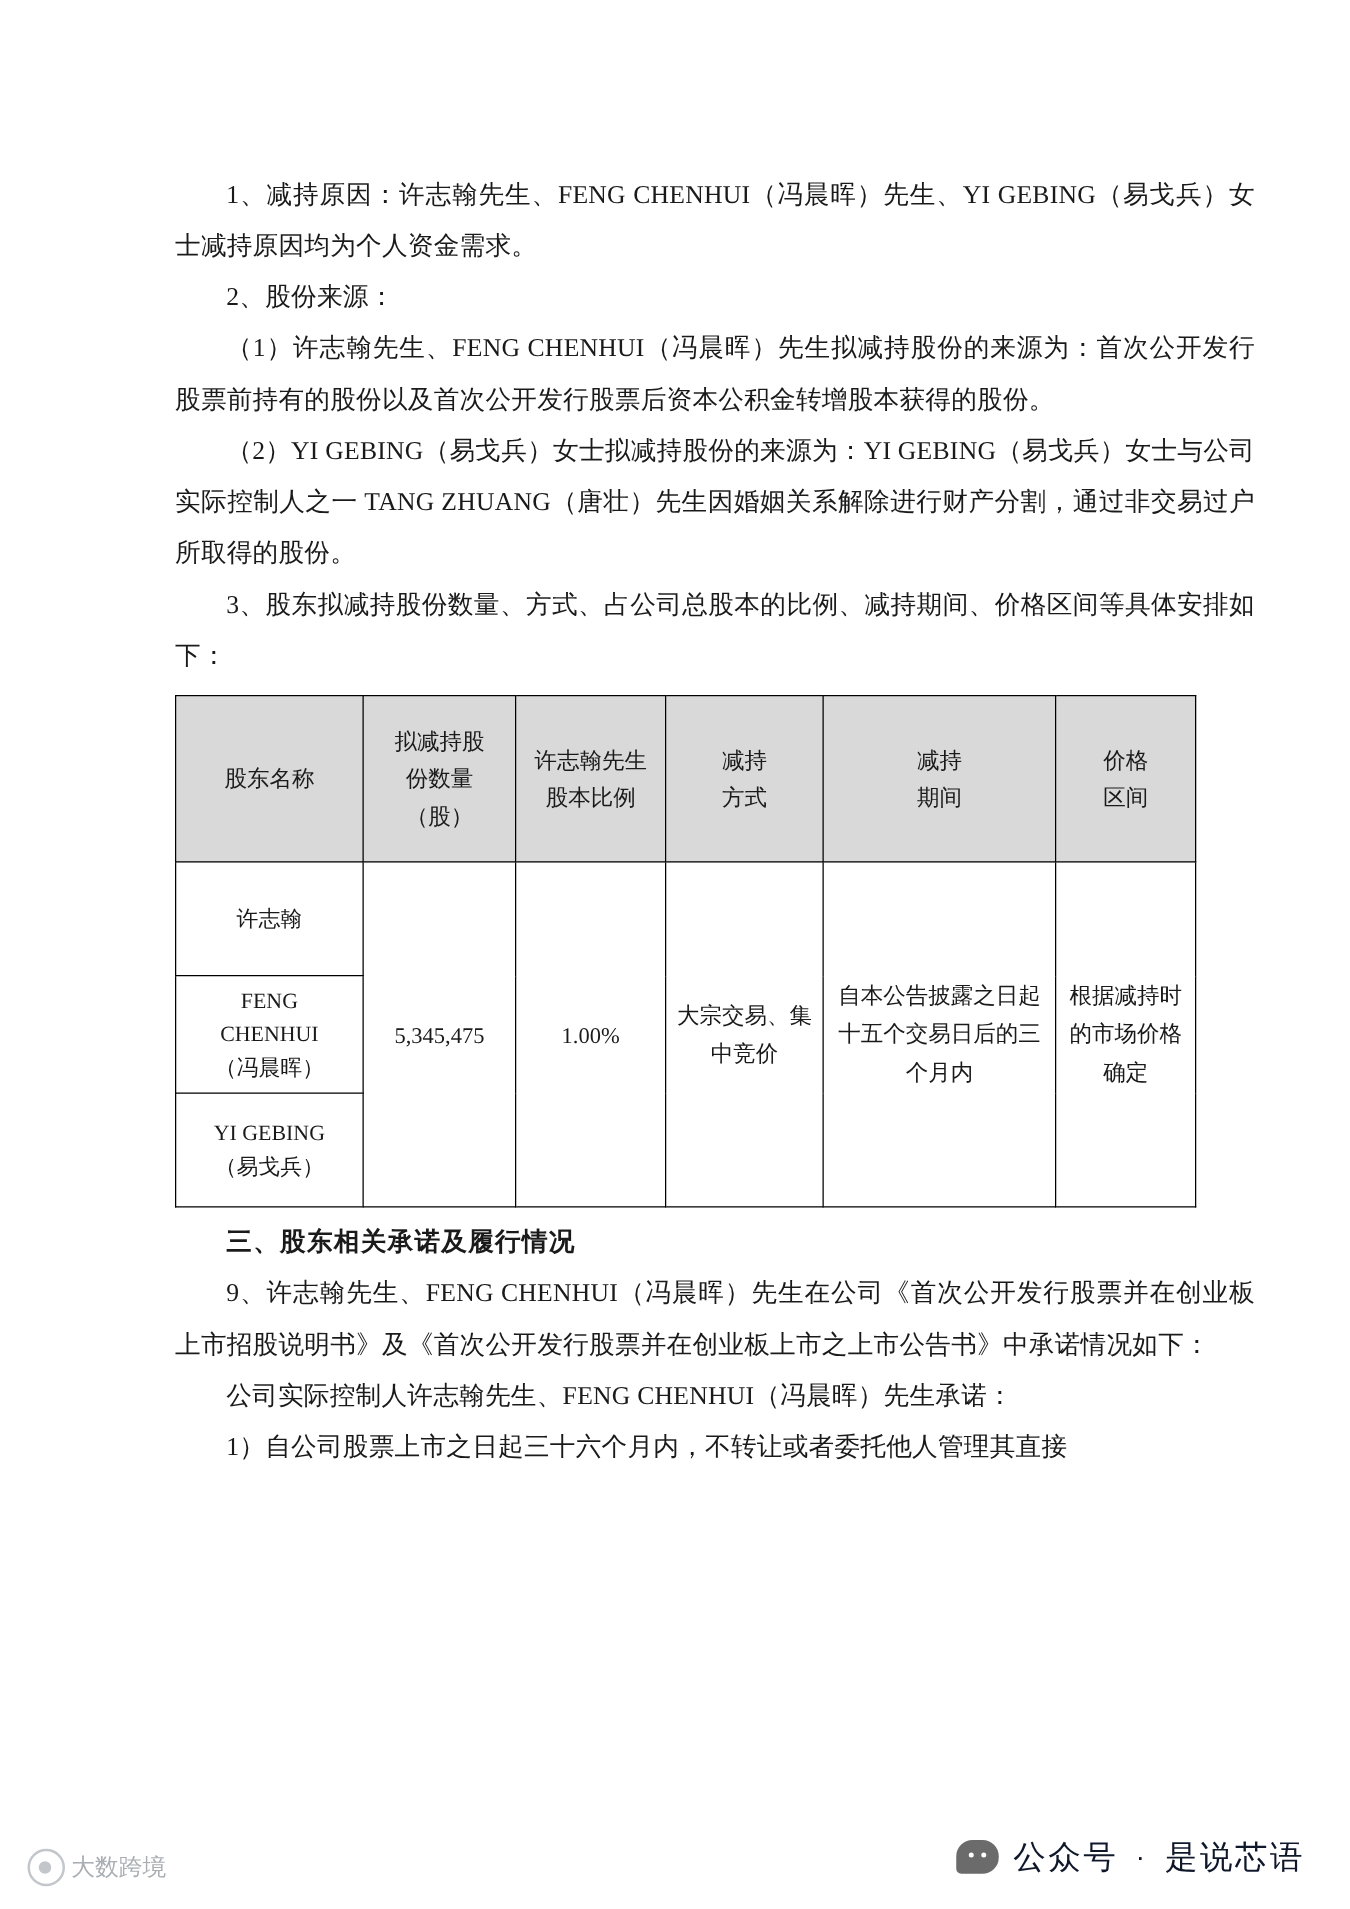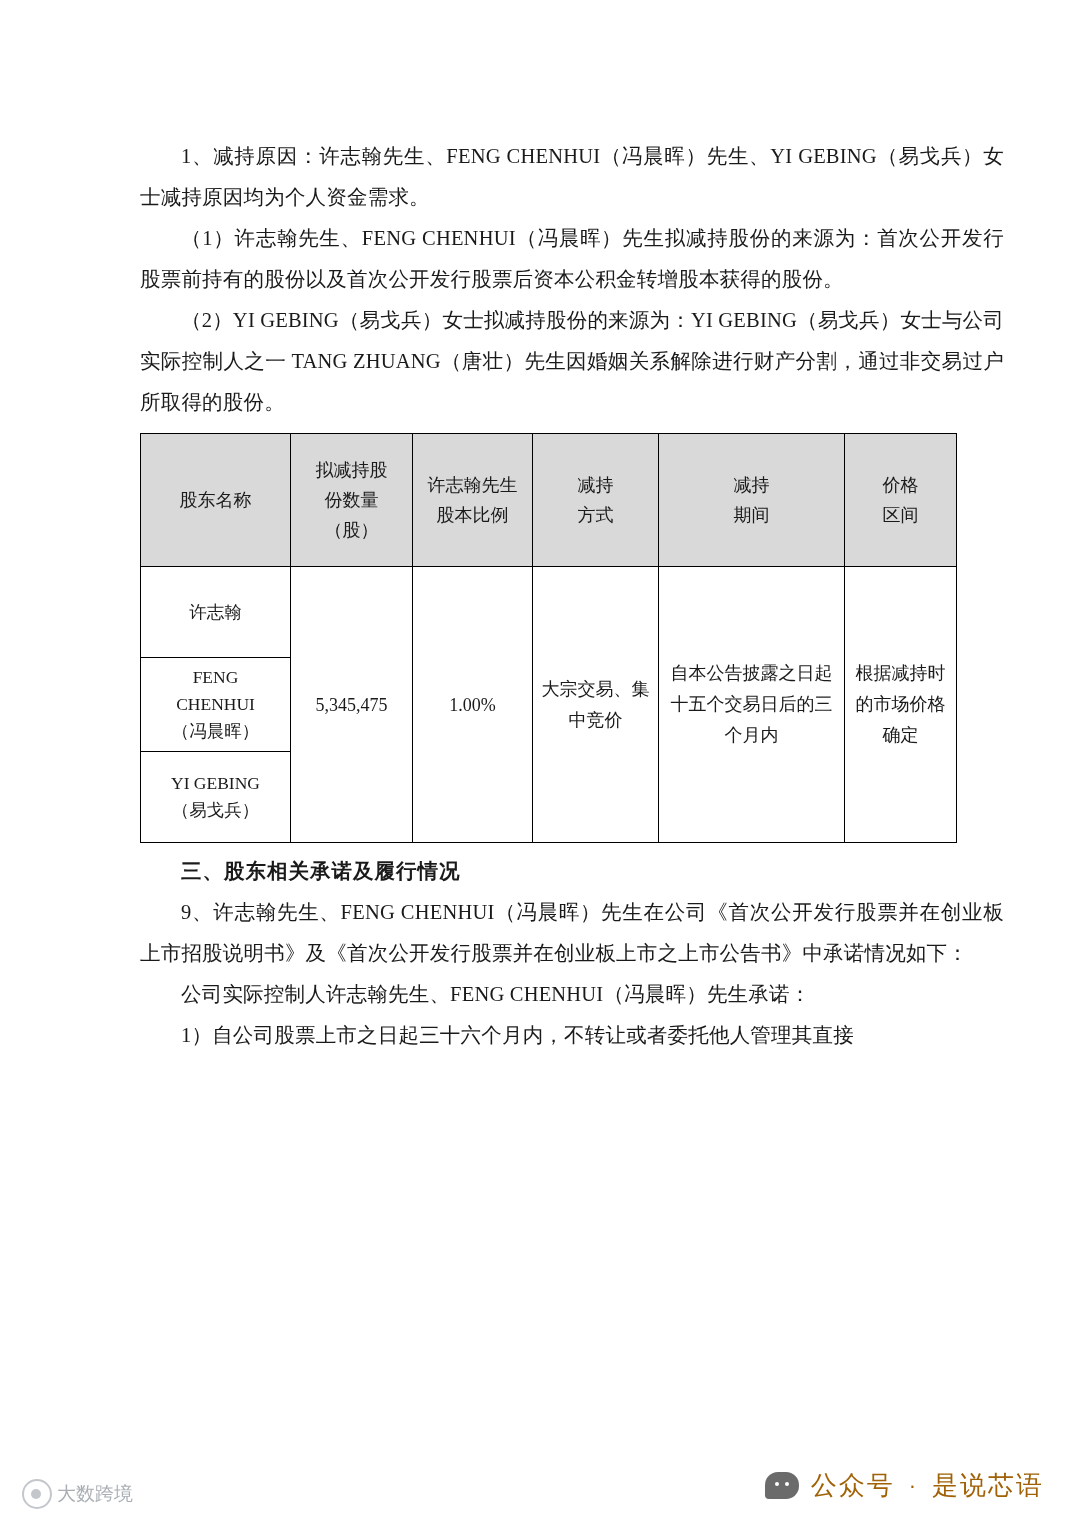--- a/index.html
+++ b/index.html
@@ -116,21 +116,21 @@
     border-radius: 50%;
     background: #b9bec4;
   }
   .watermark-right {
     position: absolute;
     right: 36px;
     bottom: 24px;
     display: flex;
     align-items: center;
     gap: 12px;
-    color: #a16207;
+    color: #0f172a;
     font-family: "Liberation Sans", sans-serif;
     font-size: 26px;
     letter-spacing: 2px;
   }
   .wm-chat {
     width: 34px; height: 27px;
     border-radius: 13px 13px 13px 4px;
     background: #6b6b6b;
     display: inline-block;
     position: relative;
@@ -150,22 +150,24 @@
     font-size: 22px;
     margin: 0 2px;
   }
 </style>
 </head>
 <body>
 
 <div class="page">
 
   <p class="para indent2">1、减持原因：许志翰先生、FENG CHENHUI（冯晨晖）先生、YI GEBING（易戈兵）女士减持原因均为个人资金需求。</p>
+  <p class="para indent2">2、股份来源：</p>
   <p class="para indent2">（1）许志翰先生、FENG CHENHUI（冯晨晖）先生拟减持股份的来源为：首次公开发行股票前持有的股份以及首次公开发行股票后资本公积金转增股本获得的股份。</p>
   <p class="para indent2">（2）YI GEBING（易戈兵）女士拟减持股份的来源为：YI GEBING（易戈兵）女士与公司实际控制人之一 TANG ZHUANG（唐壮）先生因婚姻关系解除进行财产分割，通过非交易过户所取得的股份。</p>
+  <p class="para indent2">3、股东拟减持股份数量、方式、占公司总股本的比例、减持期间、价格区间等具体安排如下：</p>
 
   <div class="tbl-wrap">
     <table class="share-table">
       <colgroup>
         <col class="col1">
           <col class="col2">
           <col class="col3">
         <col class="col4">
           <col class="col5">
           <col class="col6">

